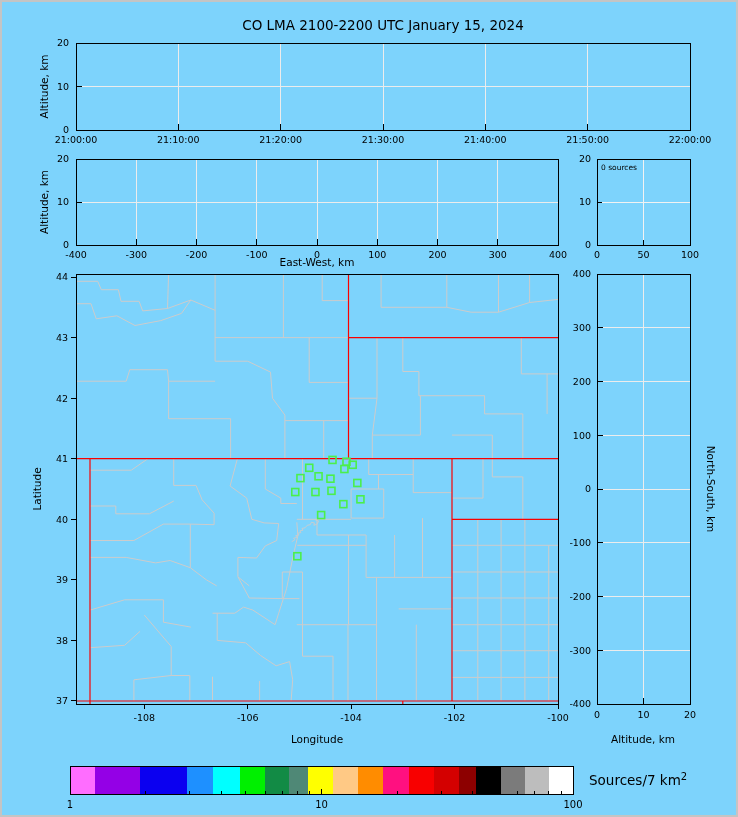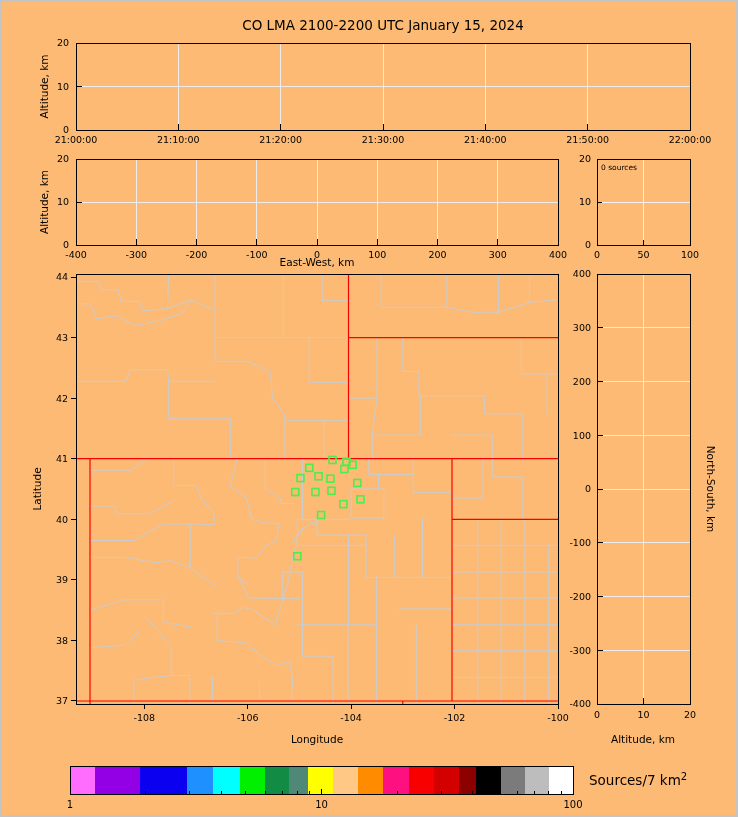--- a/index.html
+++ b/index.html
@@ -1,20 +1,20 @@
 <!DOCTYPE html>
 <html><head>
 <meta charset="utf-8">
 <style>
   html,body{margin:0;padding:0;background:#ffffff;}
   .figure{
     position:relative;
     width:738px;height:817px;
     box-sizing:border-box;
-    background:#fdba74;
+    background:#7dd3fc;
     border:2px solid #c4c4c4;
     font-family:"DejaVu Sans","Liberation Sans",sans-serif;
     overflow:hidden;
   }
   svg text{font-family:"DejaVu Sans","Liberation Sans",sans-serif;fill:#000;}
 </style>
 </head>
 <body>
 
 <div class="figure">

